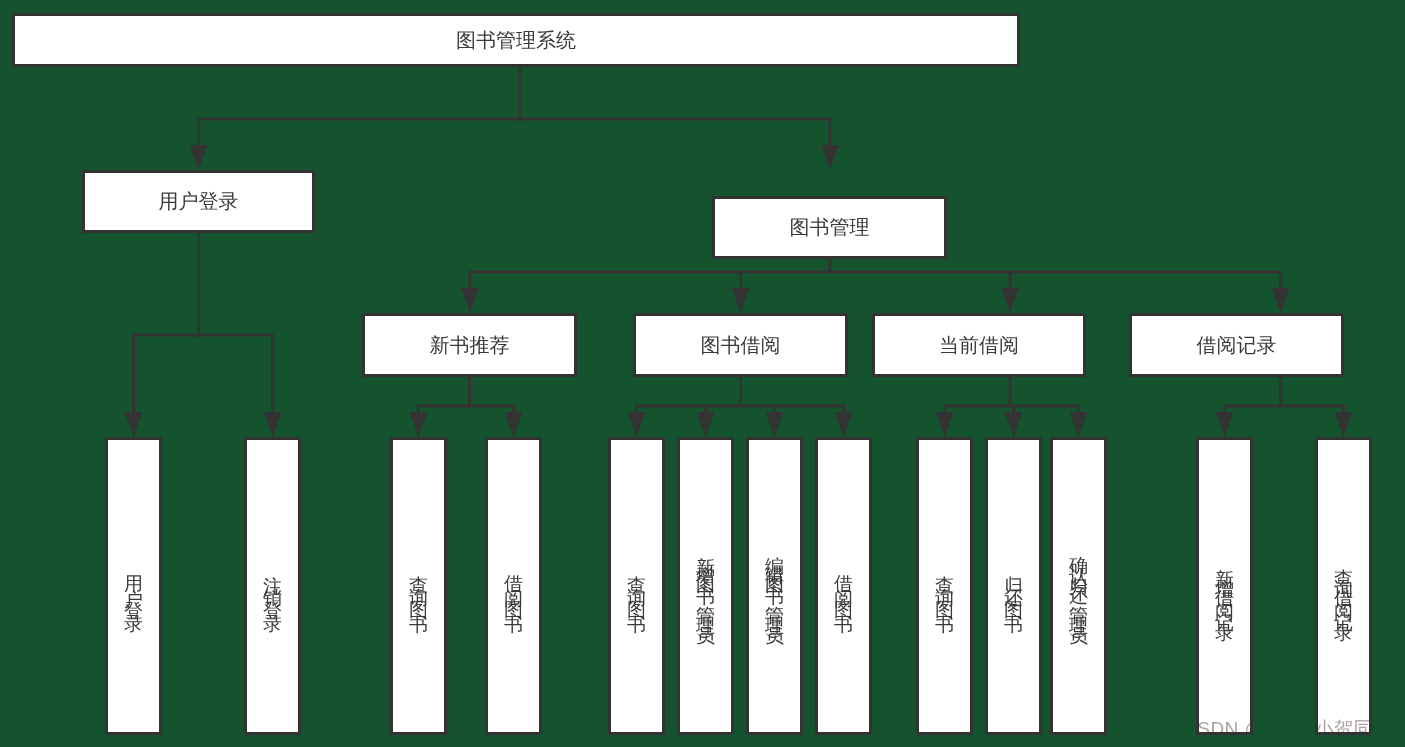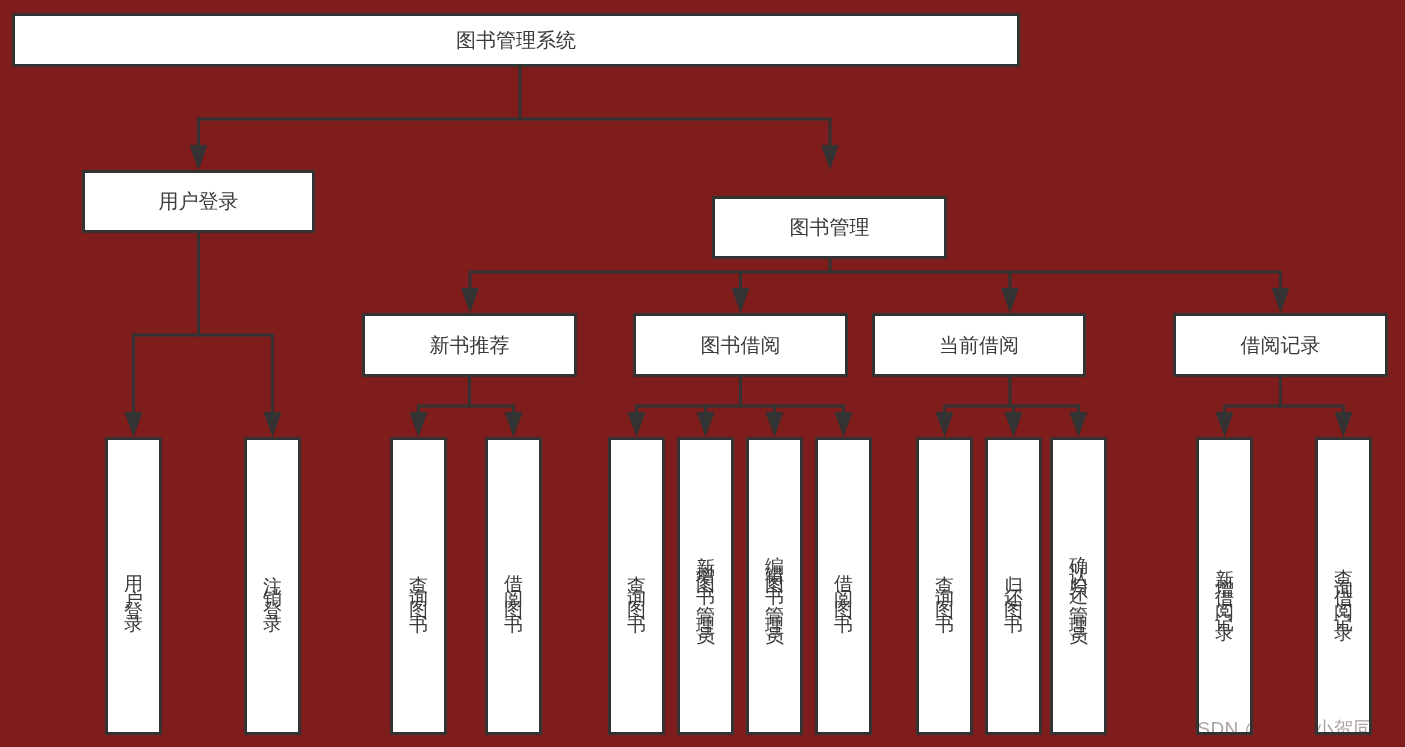--- a/index.html
+++ b/index.html
@@ -1,17 +1,17 @@
 <!DOCTYPE html>
 <html><head>
 <meta charset="utf-8">
 <style>
   html,body{margin:0;padding:0;background:#ffffff;}
   .canvas{
-    position:relative;width:1405px;height:747px;background:#7f1d1d;overflow:hidden;
+    position:relative;width:1405px;height:747px;background:#14532d;overflow:hidden;
     font-family:"Liberation Sans","DejaVu Sans",sans-serif;
   }
   svg.wires{position:absolute;left:0;top:0;width:1405px;height:747px;}
   .box{
     position:absolute;background:#ffffff;border:3px solid #333333;box-sizing:border-box;
     display:flex;align-items:center;justify-content:center;
     color:#3a3a3a;text-align:center;white-space:nowrap;
   }
   .h{font-size:20px;}
   .v{
@@ -20,21 +20,21 @@
   }
   .v.mid{letter-spacing:11px;}
   .v.long{letter-spacing:10px;font-size:19px;}
   
   .b-root{left:12px;top:13px;width:1008px;height:54px;}
   .b-l1a{left:82px;top:170px;width:233px;height:63px;}
   .b-l1b{left:712px;top:170px;width:235px;height:63px;margin-top:26px;}
   .b-r3a{left:362px;top:313px;width:215px;height:64px;}
   .b-r3b{left:633px;top:313px;width:215px;height:64px;}
   .b-r3c{left:872px;top:313px;width:214px;height:64px;}
-  .b-r3d{left:1173px;top:313px;width:215px;height:64px;}
+  .b-r3d{left:1129px;top:313px;width:215px;height:64px;}
   .col{top:437px;width:57px;height:298px;}
   .c1{left:105px;}.c2{left:244px;}.c3{left:390px;}.c4{left:485px;}
   .c5{left:608px;}.c6{left:677px;}.c7{left:746px;}.c8{left:815px;}
   .c9{left:916px;}.c10{left:985px;}.c11{left:1050px;}
   .c12{left:1196px;}.c13{left:1315px;}
   .watermark{
     position:absolute;left:1183px;top:716px;
     font-size:19px;color:#aba2a2;letter-spacing:0.5px;
     mix-blend-mode:darken;z-index:5;white-space:nowrap;
   }

